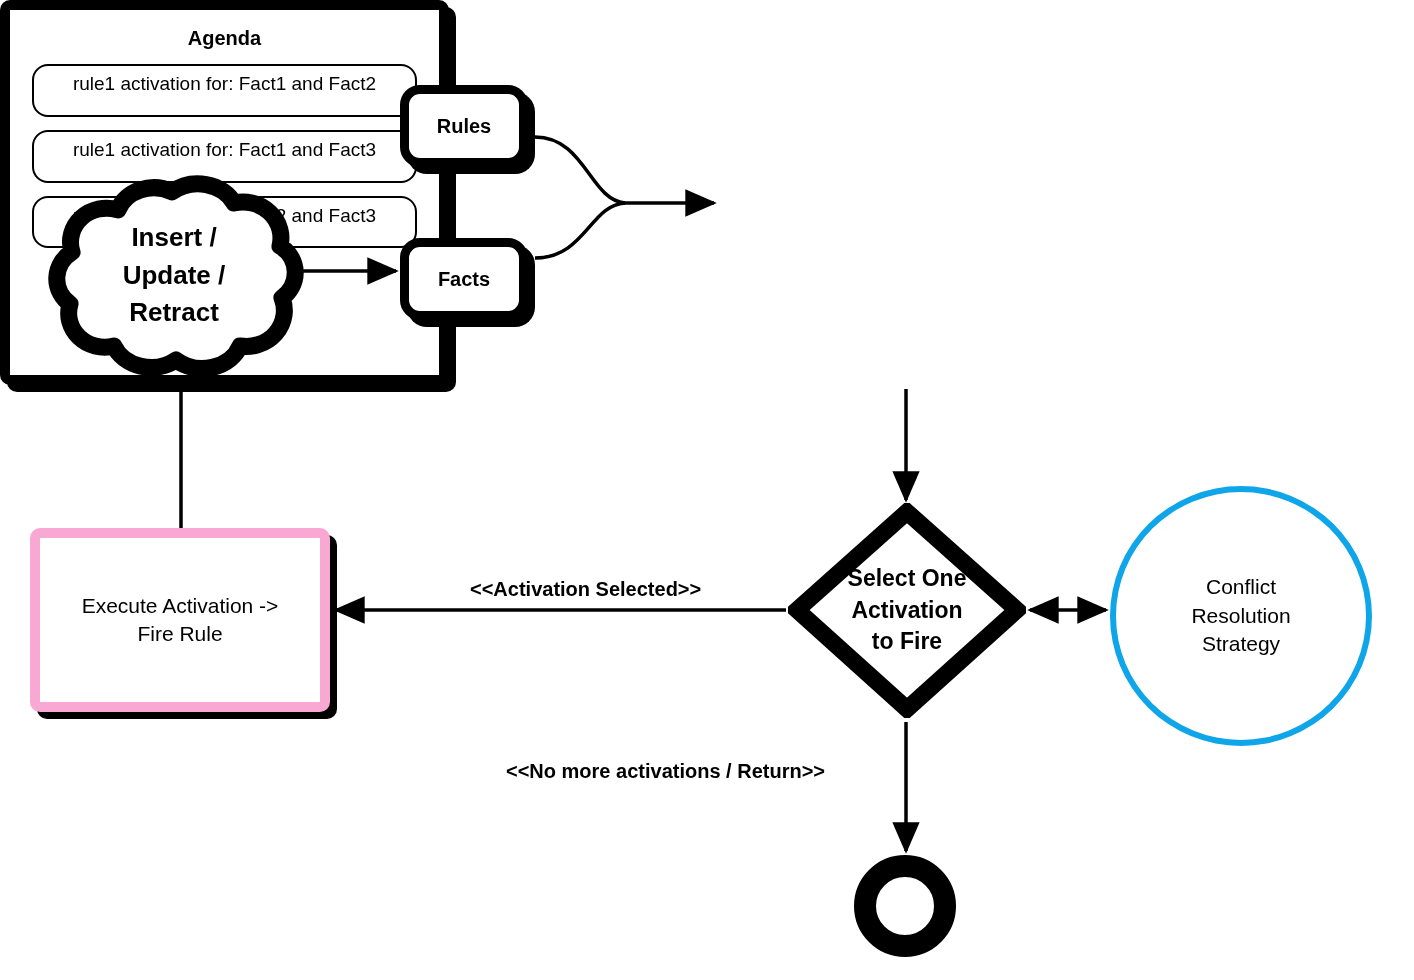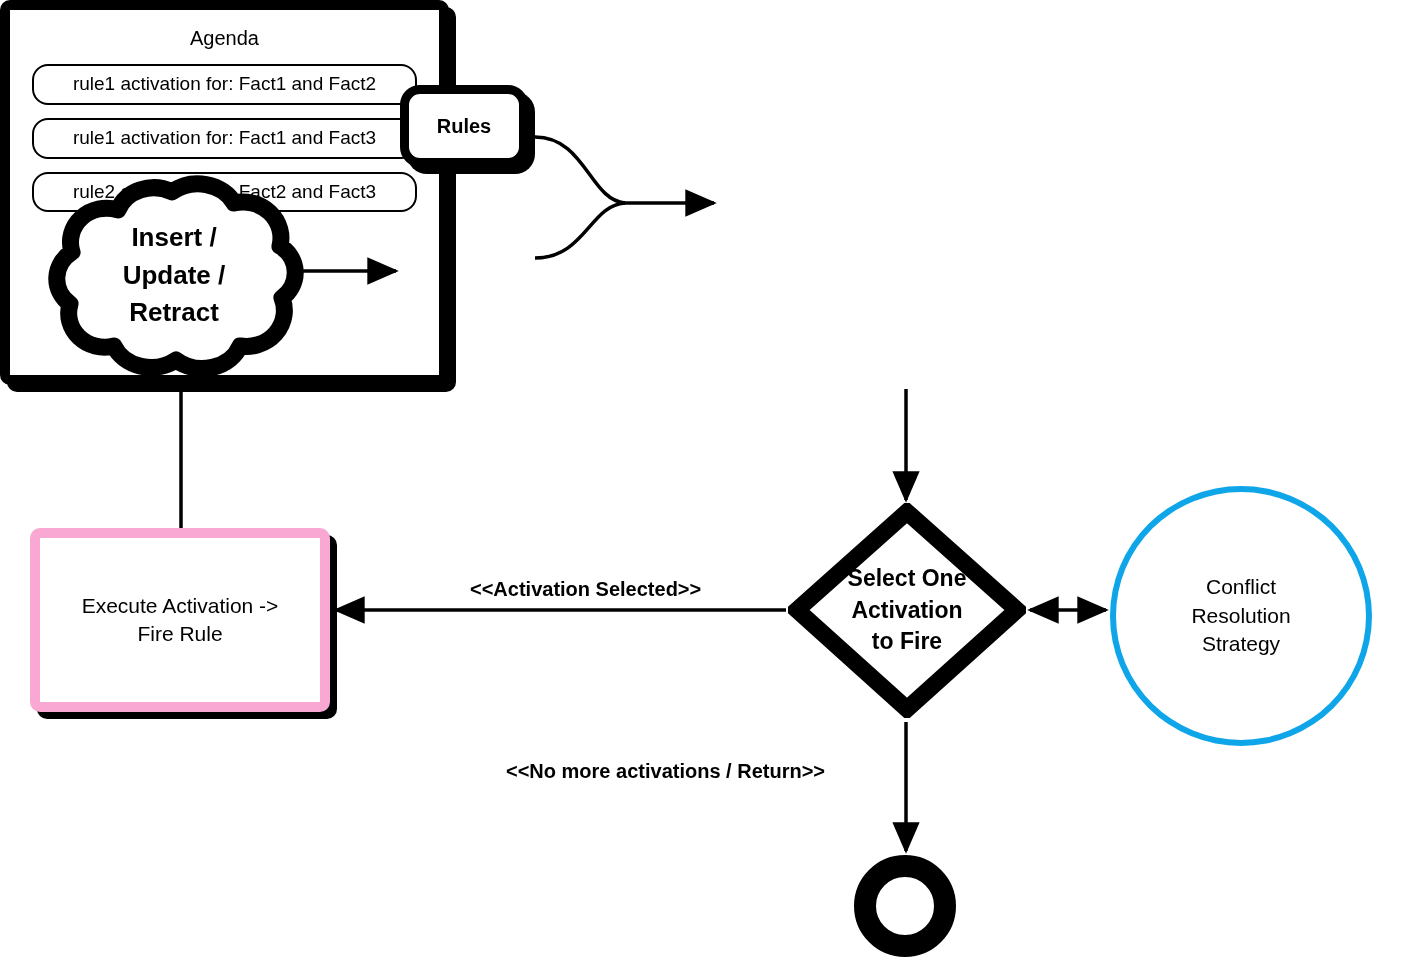--- a/index.html
+++ b/index.html
@@ -84,33 +84,33 @@
     width: 385px;
     height: 355px;
     border: 10px solid #000;
     border-radius: 10px;
     background: #fff;
     box-shadow: 7px 7px 0 0 #000;
     display: block;
     padding: 10px 22px 0 22px;
   }
   #agenda-title {
-    font-weight: normal;
+    font-weight: bold;
     font-size: 20px;
     text-align: center;
     margin: 7px 0 14px 0;
   }
   .activation {
     border: 2px solid #000;
     border-radius: 16px;
     background: #fff;
     font-size: 19px;
     line-height: 1.25;
     text-align: center;
-    padding: 6px 8px 7px 8px;
+    padding: 6px 8px 19px 8px;
     margin-bottom: 13px;
   }
   #agenda-ellipsis {
     text-align: center;
     font-weight: bold;
     font-size: 21px;
     letter-spacing: 1px;
     margin-top: 14px;
   }
 
@@ -261,20 +261,23 @@
       <div>Insert  /</div>
       <div>Update /</div>
       <div>Retract</div>
     </div>
   </div>
 
   <div class="node chip" id="rules-node">
     <span>Rules</span>
   </div>
 
+  <div class="node chip" id="facts-node">
+    <span>Facts</span>
+  </div>
 
   <div id="agenda-node">
     <div id="agenda-title">Agenda</div>
     <div class="activation">rule1 activation for: Fact1 and Fact2</div>
     <div class="activation">rule1 activation for: Fact1 and Fact3</div>
     <div class="activation">rule2 activation for: Fact2 and Fact3</div>
     <div id="agenda-ellipsis">...</div>
   </div>
 
   <div class="node" id="execute-node">

